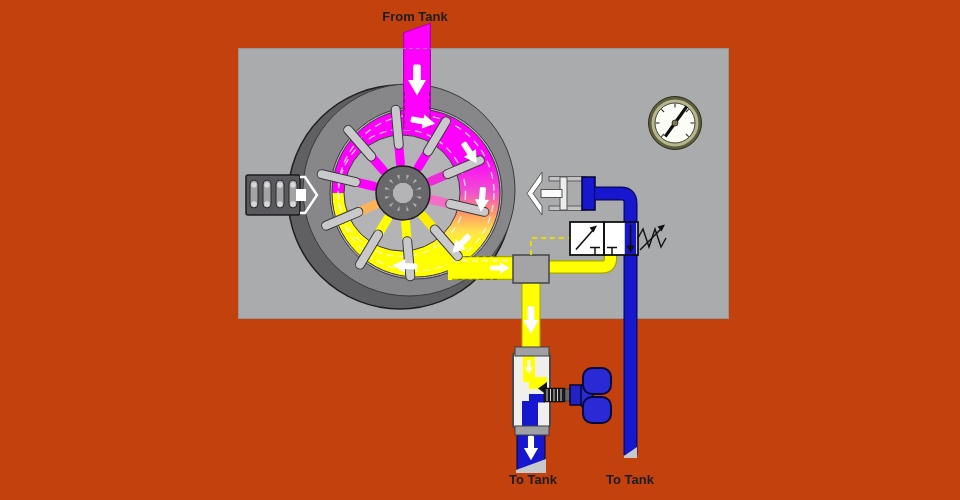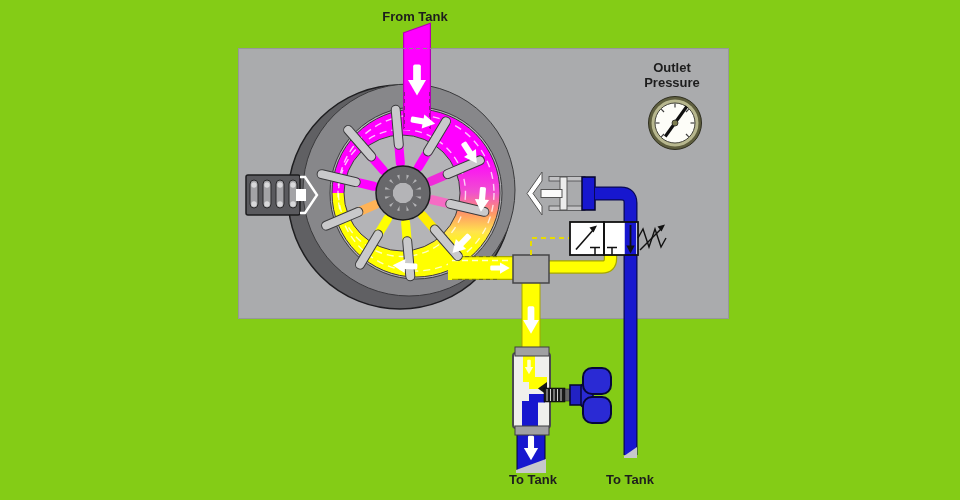--- a/index.html
+++ b/index.html
@@ -1,16 +1,16 @@
 <!DOCTYPE html>
 <html><head>
 <meta charset="utf-8">
 <style>
   html,body{margin:0;padding:0;background:#c7c8cb;}
-  .stage{position:relative;width:960px;height:500px;background:#84cc16;overflow:hidden;
+  .stage{position:relative;width:960px;height:500px;background:#c2410c;overflow:hidden;
          font-family:"Liberation Sans",sans-serif;}
   .panel{position:absolute;left:238px;top:48px;width:491px;height:271px;
          background:#aaabad;border:1px solid #96979a;box-sizing:border-box;}
   svg.gfx{position:absolute;left:0;top:0;}
   .lbl{position:absolute;font-size:13px;font-weight:600;color:#1d1d1d;text-align:center;
        line-height:15px;white-space:nowrap;}
   .lbl span{display:block;}
 </style>
 </head>
 <body>
@@ -269,21 +269,17 @@
       <use href="#farrow" transform="translate(405,266) rotate(183) scale(0.95)"></use>
       <use href="#farrow" transform="translate(500,268) scale(0.75)"></use>
       <use href="#farrow" transform="translate(531,320) rotate(90) scale(1.05)"></use>
       <use href="#farrow" transform="translate(529,367) rotate(90) scale(0.55)" opacity="0.85"></use>
       <use href="#farrow" transform="translate(531,448) rotate(90) scale(0.95)"></use>
     </g>
   </svg>
 
   <div class="lbl" style="left:375px;top:9px;width:80px;">From Tank</div>
 
-  <div class="lbl" style="left:627px;top:60px;width:90px;">
-    <span>Outlet</span>
-    <span>Pressure</span>
-  </div>
 
   <div class="lbl" style="left:493px;top:472px;width:80px;">To Tank</div>
 
   <div class="lbl" style="left:590px;top:472px;width:80px;">To Tank</div>
 </div>
 
 </body></html>

